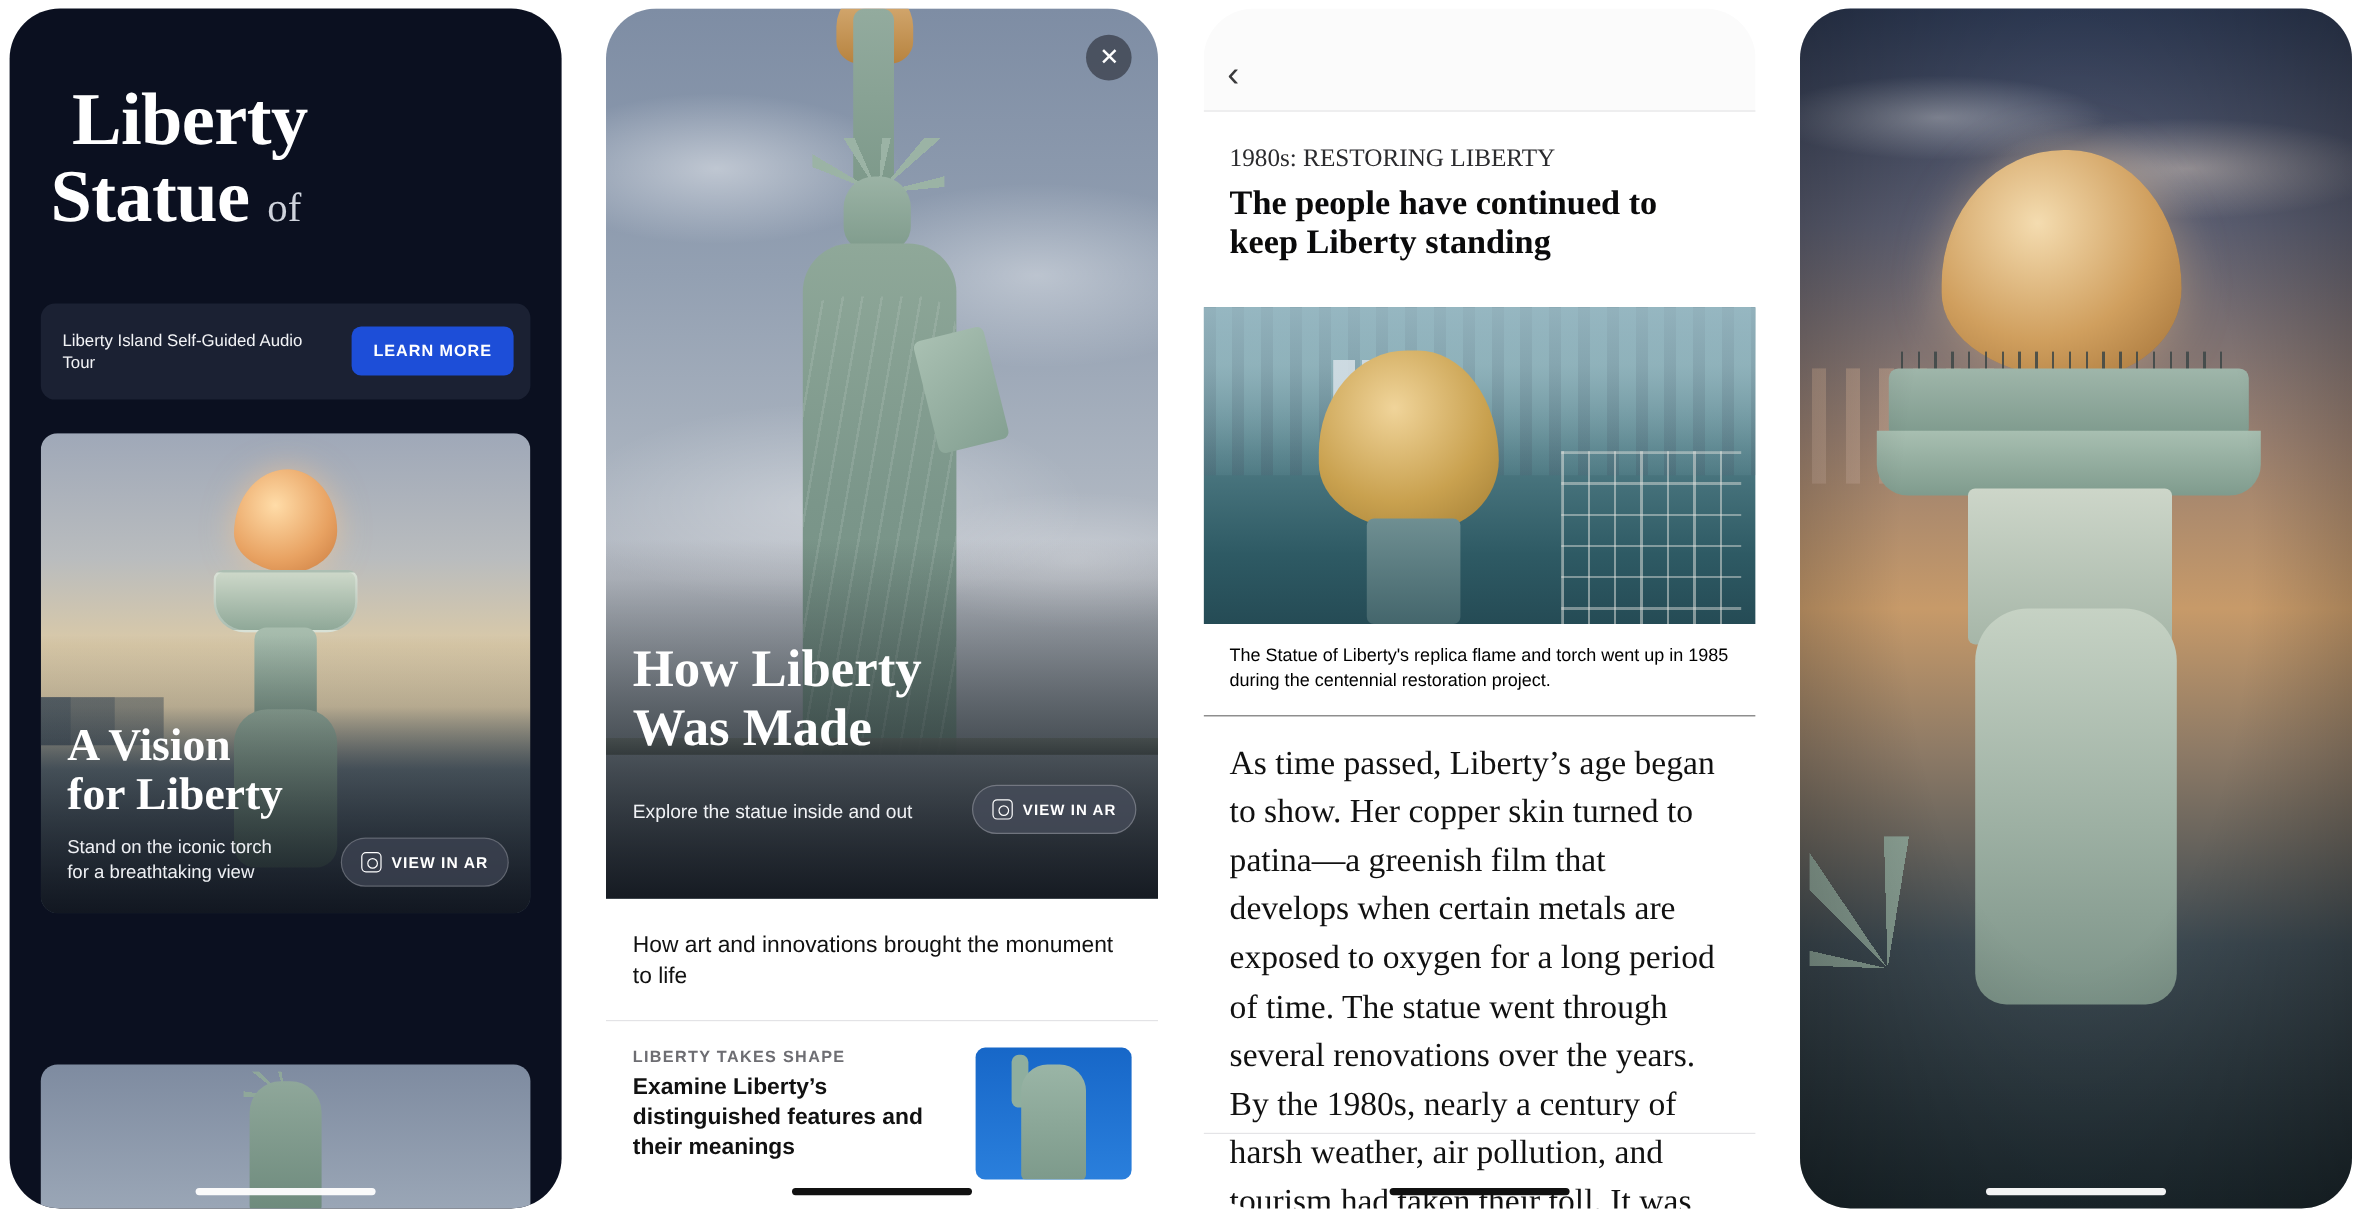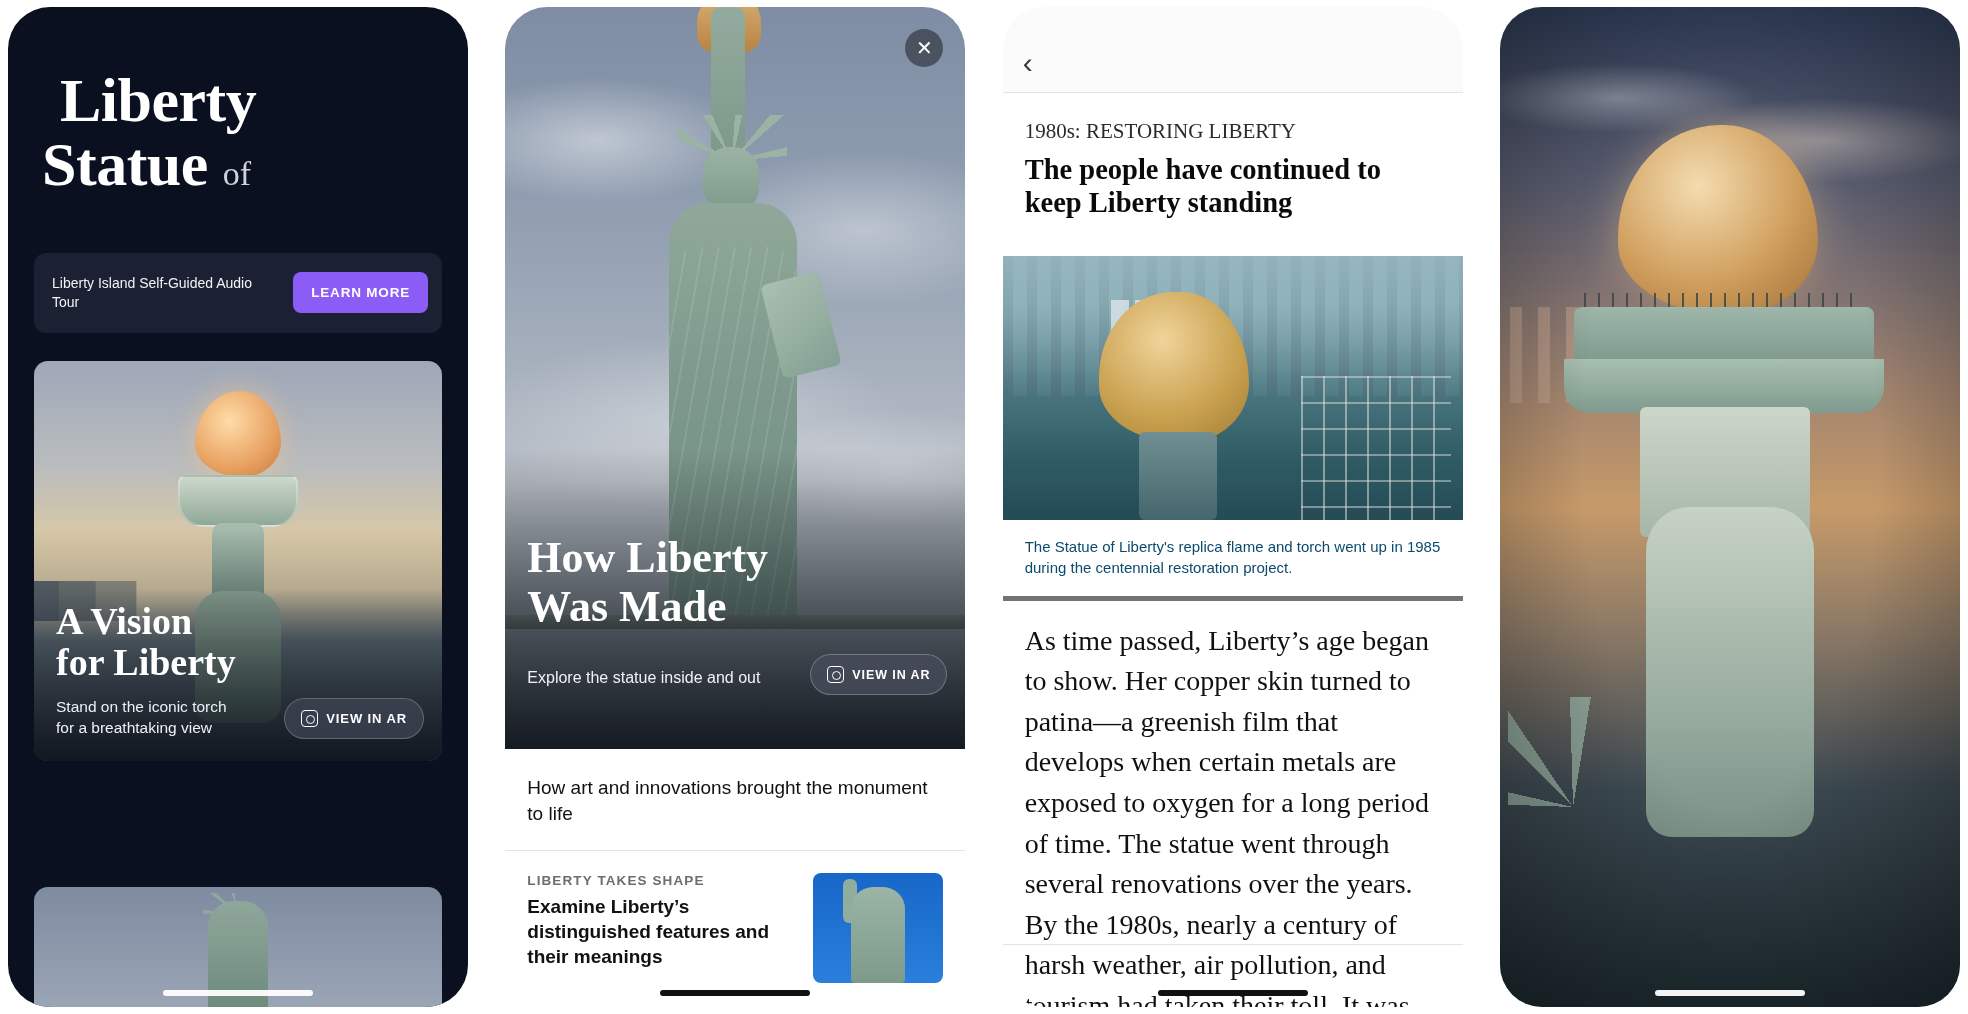--- a/index.html
+++ b/index.html
@@ -60,21 +60,21 @@
     justify-content: space-between;
     padding: 0 14px 0 18px;
   }
   .audio-bar .label {
     font-size: 14px;
     line-height: 1.35;
     color: #f2f3f6;
     max-width: 230px;
   }
   .learn-more {
-    background: #8b5cf6;
+    background: #1d4ed8;
     color: #fff;
     font-size: 13.5px;
     font-weight: bold;
     letter-spacing: 0.8px;
     border-radius: 8px;
     padding: 13px 18px;
     border: none;
     white-space: nowrap;
   }
 
@@ -433,22 +433,22 @@
   .s3 .photo .scaffold {
     position: absolute; right: 12px; top: 120px; width: 150px; height: 144px;
     background:
       repeating-linear-gradient(to right, rgba(230,230,225,.5) 0 2px, rgba(0,0,0,0) 2px 22px),
       repeating-linear-gradient(to bottom, rgba(230,230,225,.45) 0 2px, rgba(0,0,0,0) 2px 26px);
   }
   .s3 .caption {
     padding: 16px 22px 18px 22px;
     font-size: 15px;
     line-height: 1.4;
-    color: #0c4a6e;
-    border-bottom: 5px solid #737373;
+    color: #000000;
+    border-bottom: 1px solid #737373;
   }
   .s3 .body {
     padding: 20px 22px 0 22px;
     font-family: "Liberation Serif", serif;
     font-size: 28px;
     line-height: 1.45;
     color: #111;
   }
   .s3 .bottom-rule {
     position: absolute; left: 0; right: 0; bottom: 62px;

